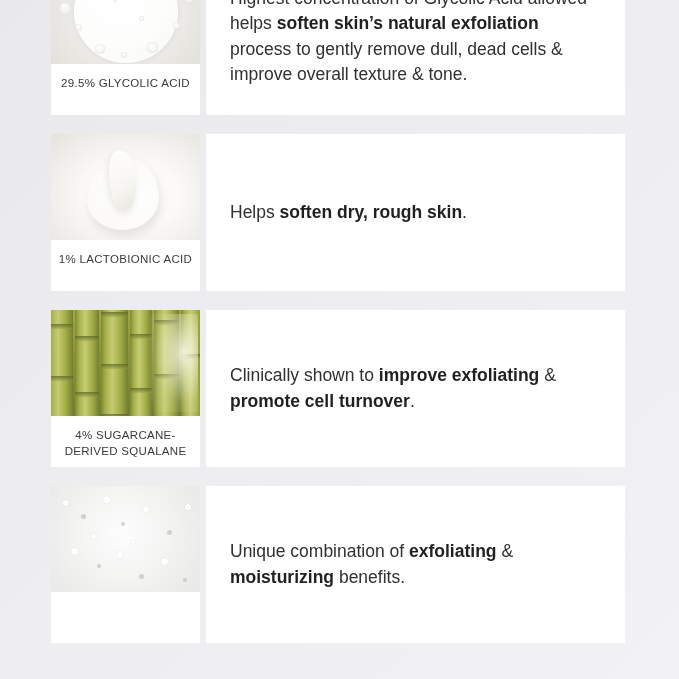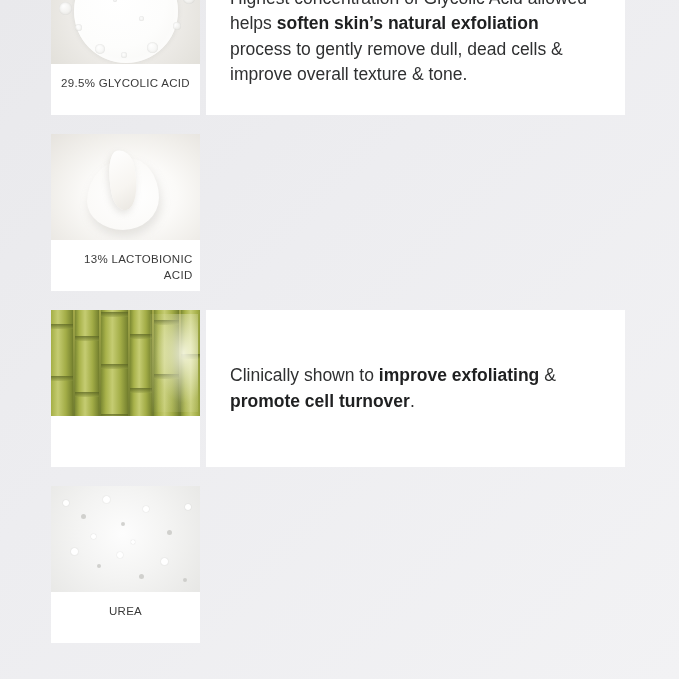--- a/index.html
+++ b/index.html
@@ -53,21 +53,21 @@
     flex: 1;
     width: 100%;
     display: flex;
     align-items: flex-start;
     justify-content: center;
     padding-top: 11px;
     box-sizing: border-box;
   }
   .card-label span {
     display: block;
-    text-align: right;
+    text-align: center;
     font-size: 11.5px;
     line-height: 16px;
     letter-spacing: 0.3px;
     color: #3a3a3a;
     font-family: "Liberation Sans", sans-serif;
     max-width: 134px;
   }
   .desc {
     flex: 1;
     background: #ffffff;
@@ -215,22 +215,25 @@
       </div>
       <div class="desc">
         <p>Highest concentration of Glycolic Acid allowed helps <b>soften skin’s natural exfoliation</b> process to gently remove dull, dead cells &amp; improve overall texture &amp; tone.</p>
       </div>
     </div>
 
     <div class="row">
       <div class="card">
         <div class="swatch sw-cream"></div>
         <div class="card-label">
-          <span>13% LACTOBIONIC ACID</span>
-        </div>
+          <span>1% LACTOBIONIC ACID</span>
+        </div>
+      </div>
+      <div class="desc">
+        <p>Helps <b>soften dry, rough skin</b>.</p>
       </div>
     </div>
 
     <div class="row">
       <div class="card">
         <div class="swatch sw-cane">
           <span class="cane" style="left:-4px;width:26px;">
               <span class="node" style="top:22px;"></span>
               <span class="node" style="top:74px;"></span>
             </span>
@@ -248,20 +251,23 @@
               <span class="node" style="top:88px;"></span>
             </span>
           <span class="cane" style="left:103px;width:25px;">
               <span class="node" style="top:18px;"></span>
               <span class="node" style="top:72px;"></span>
             </span>
           <span class="cane" style="left:130px;width:23px;top:-6px;height:124px;">
               <span class="node" style="top:50px;"></span>
             </span>
           <span class="glow"></span>
+        </div>
+        <div class="card-label">
+          <span>4% SUGARCANE-DERIVED SQUALANE</span>
         </div>
       </div>
       <div class="desc">
         <p>Clinically shown to <b>improve exfoliating</b> &amp; <b>promote cell turnover</b>.</p>
       </div>
     </div>
 
     <div class="row">
       <div class="card">
         <div class="swatch sw-powder">
@@ -274,20 +280,20 @@
           <span class="spec" style="left:134px;top:18px;width:6px;height:6px;"></span>
           <span class="spec" style="left:20px;top:62px;width:7px;height:7px;"></span>
           <span class="spec dark" style="left:46px;top:78px;width:4px;height:4px;"></span>
           <span class="spec" style="left:66px;top:66px;width:6px;height:6px;"></span>
           <span class="spec dark" style="left:88px;top:88px;width:5px;height:5px;"></span>
           <span class="spec" style="left:110px;top:72px;width:7px;height:7px;"></span>
           <span class="spec dark" style="left:132px;top:92px;width:4px;height:4px;"></span>
           <span class="spec" style="left:40px;top:48px;width:5px;height:5px;"></span>
           <span class="spec" style="left:80px;top:54px;width:4px;height:4px;"></span>
         </div>
-        <div class="card-label">
-          <span>UREA</span>
-        </div>
+      </div>
+      <div class="desc">
+        <p>Unique combination of <b>exfoliating</b> &amp; <b>moisturizing</b> benefits.</p>
       </div>
     </div>
 
   </div>
 </div>
 
 </body></html>

